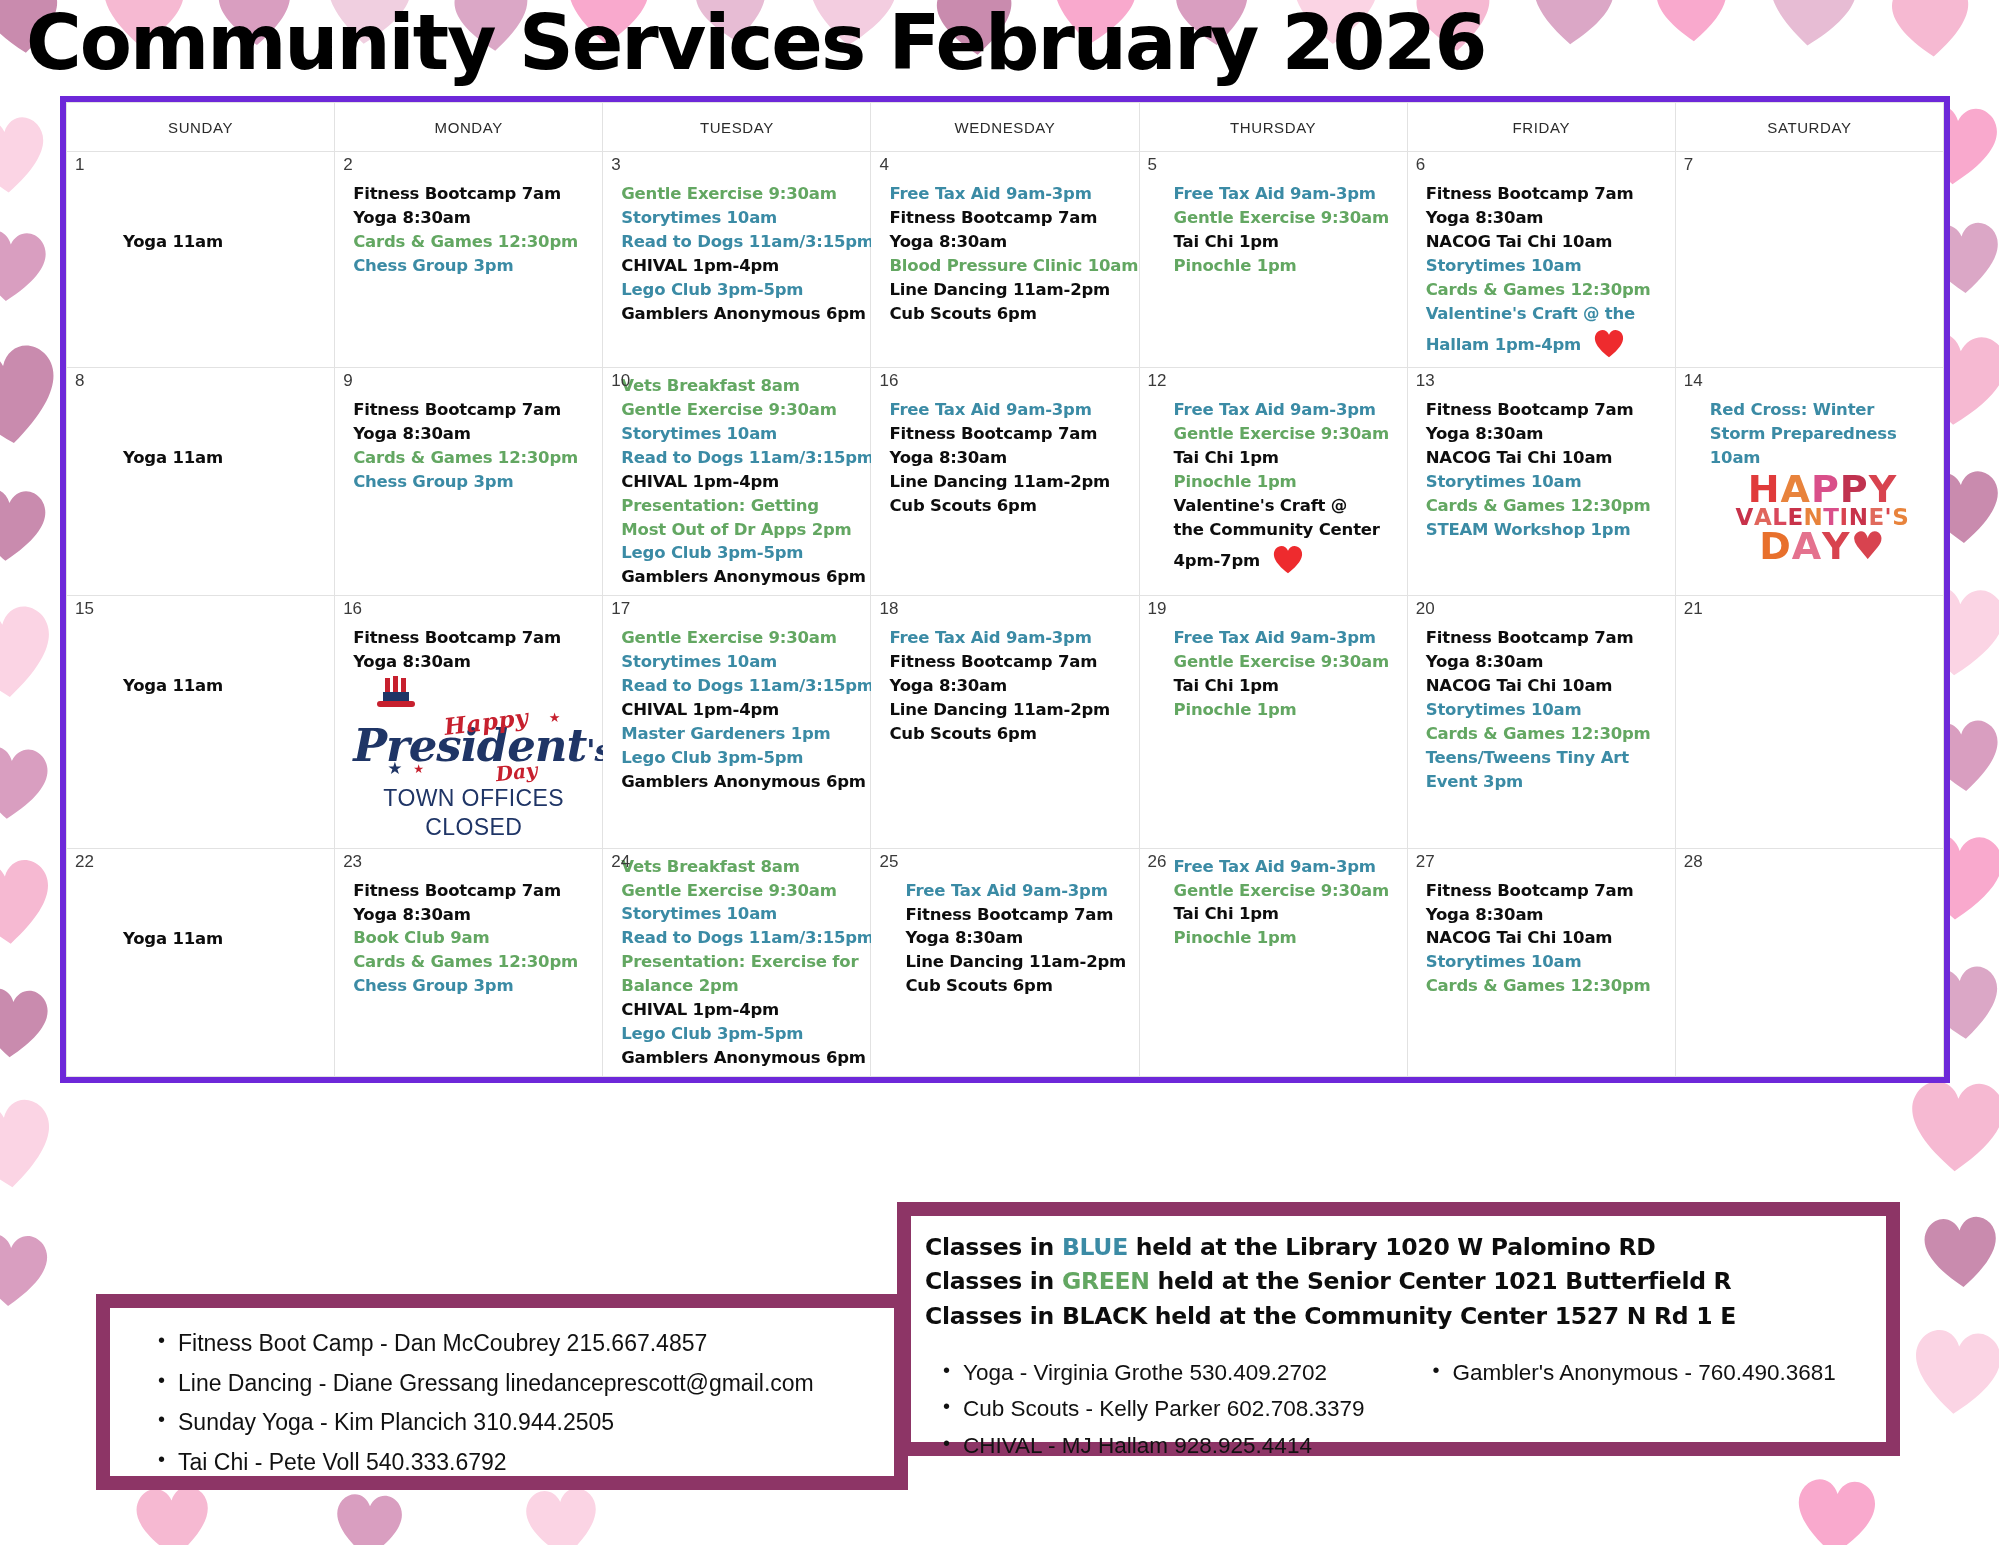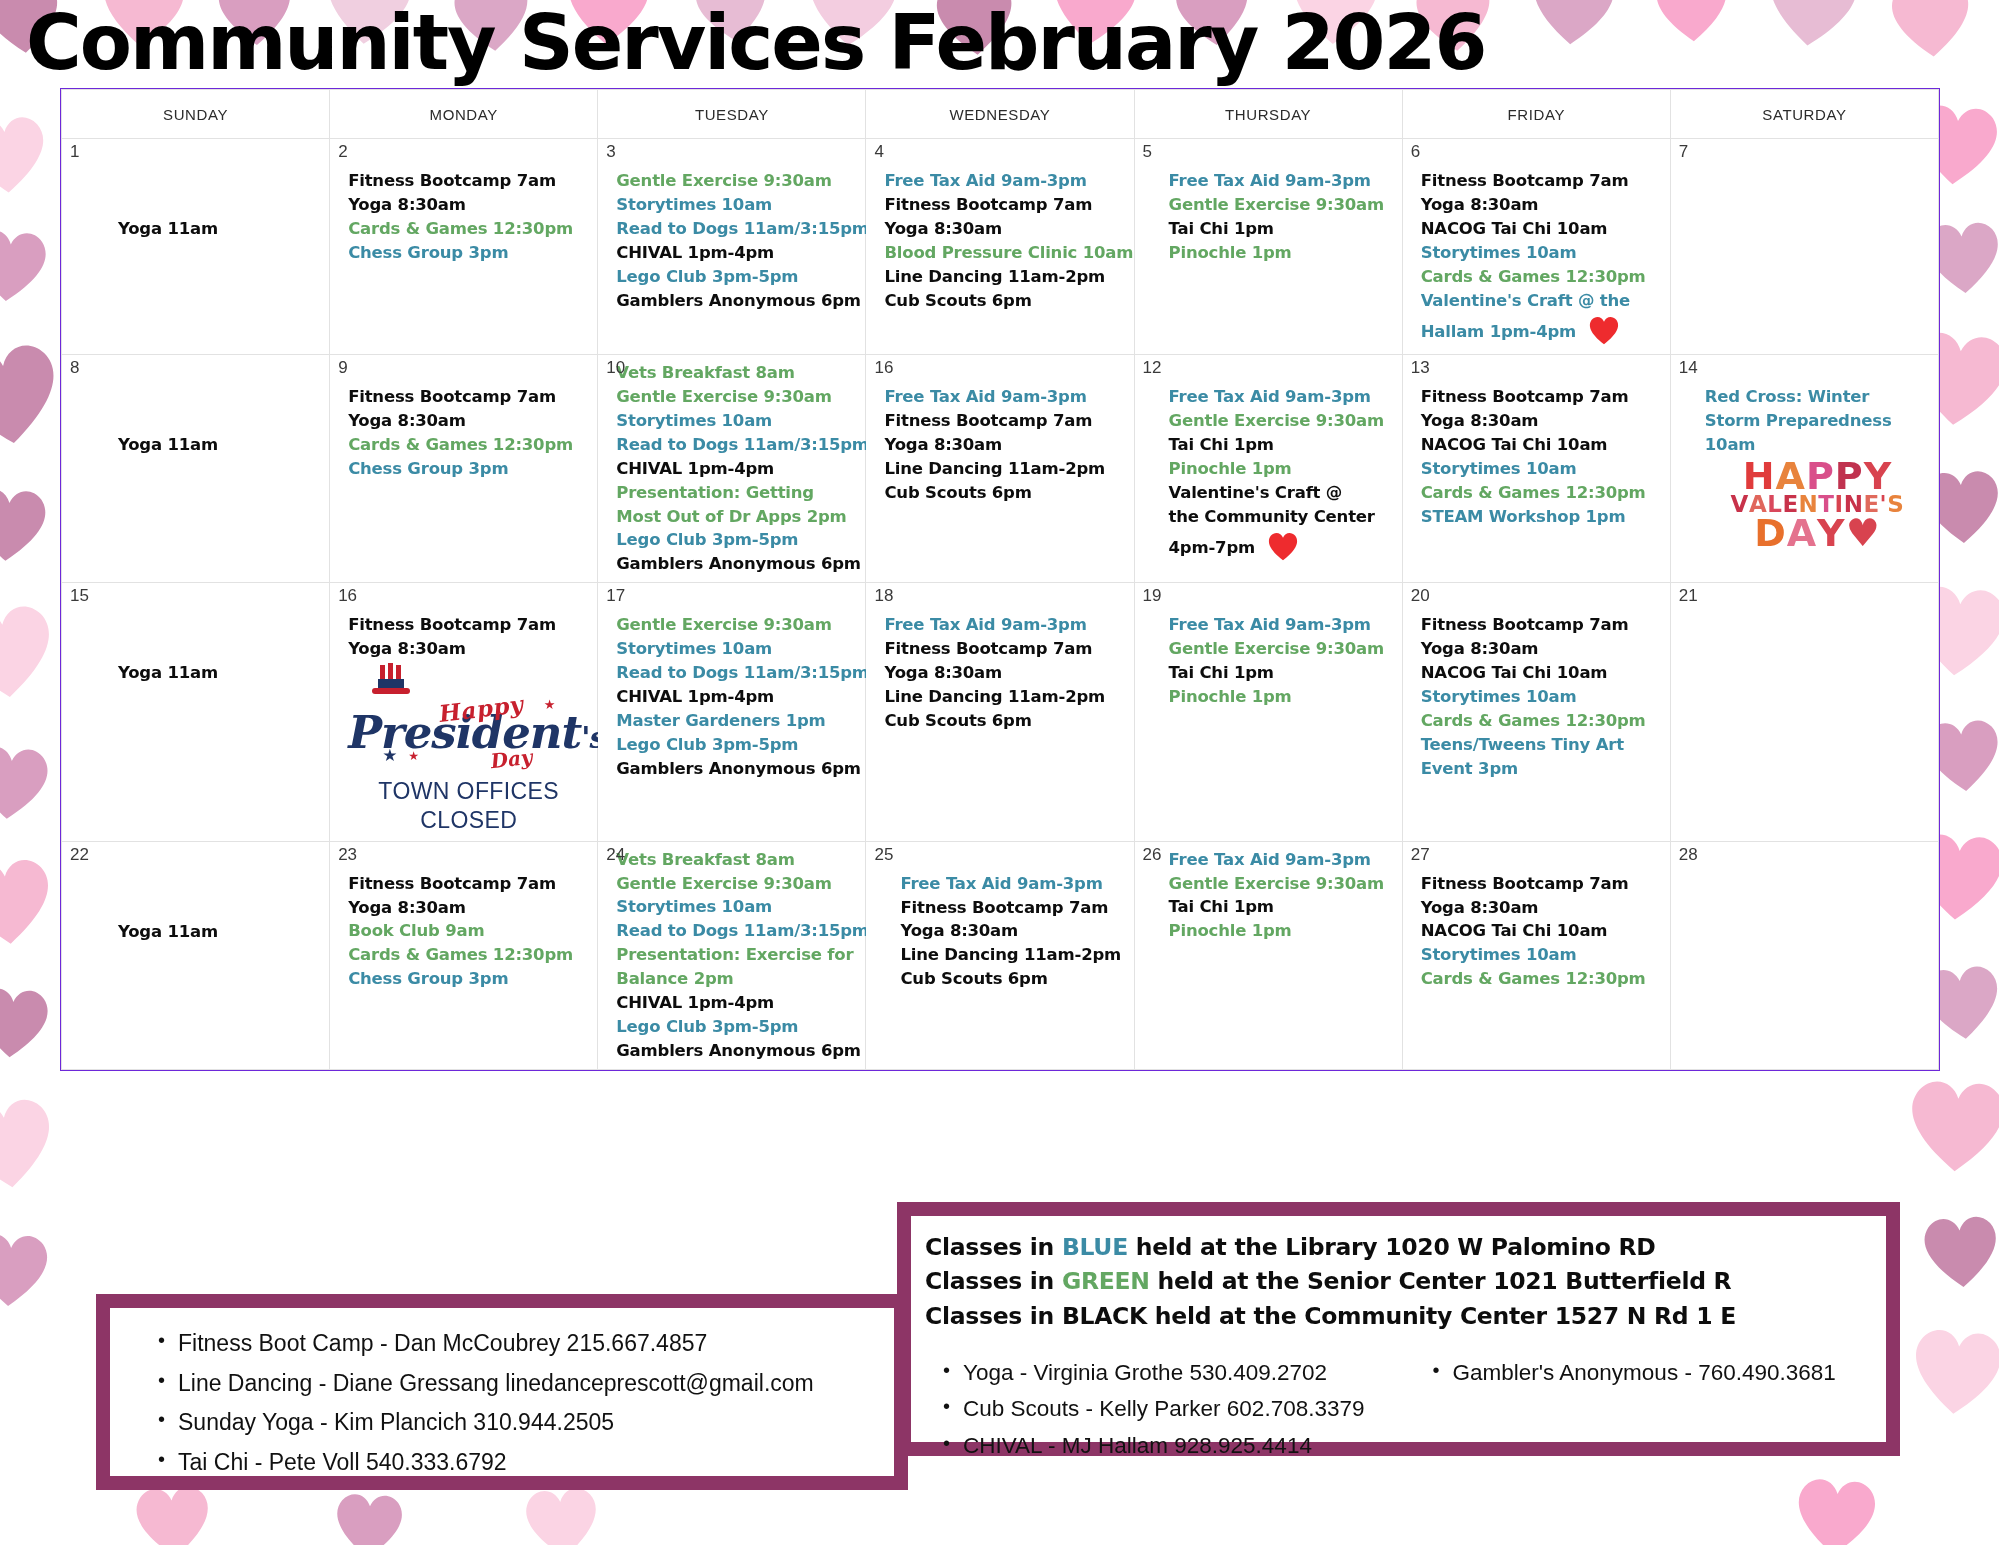--- a/index.html
+++ b/index.html
@@ -14,22 +14,22 @@
   
   #page-title{
     position:absolute;left:26px;top:4px;z-index:5;
     font-family:"DejaVu Sans","Liberation Sans",sans-serif;
     font-weight:bold;font-size:76px;letter-spacing:-2px;color:#000;
     white-space:nowrap;line-height:1.02;
   }
 
   
   #calendar{
-    position:absolute;left:60px;top:88px;width:1878px;z-index:4;
-    background:#86efac;border:1px solid #6d28d9;border-collapse:collapse;
+    position:absolute;left:60px;top:96px;width:1878px;z-index:4;
+    background:#86efac;border:6px solid #6d28d9;border-collapse:collapse;
   }
   table.cal{border-collapse:collapse;width:1878px;table-layout:fixed;background:#fff;}
   table.cal th{
     border:1px solid #e2e2e2;height:46px;font-weight:normal;
     font-size:15px;letter-spacing:.6px;color:#2b2b2b;
     font-family:"Liberation Sans",sans-serif;vertical-align:middle;
     background:#fff;
   }
   table.cal td{
     border:1px solid #e2e2e2;vertical-align:top;background:#fff;
@@ -70,21 +70,21 @@
     font-family:"DejaVu Serif","Liberation Serif",serif;font-style:italic;font-weight:bold;
     color:#1f3566;font-size:45px;letter-spacing:-1px;margin-top:-16px;display:block;
   }
   .pres .dayw{
     font-family:"DejaVu Serif","Liberation Serif",serif;font-style:italic;font-weight:bold;
     color:#c7202e;font-size:20px;display:block;margin-top:-12px;margin-left:86px;transform:rotate(-6deg);
   }
   .pres .star{color:#1f3566;font-size:17px;}
   .pres .closedline{
     font-family:"Liberation Sans",sans-serif;color:#1f3566;font-size:23px;
-    letter-spacing:.4px;margin-top:6px;line-height:1.25;font-weight:500;
+    letter-spacing:.4px;line-height:1.25;font-weight:500;
   }
 
   
   .infobox{
     position:absolute;z-index:9;background:#ffffff;
     border:14px solid #8d3566;box-sizing:border-box;
   }
   #legend-box{left:897px;top:1202px;width:1003px;height:254px;}
   #contact-box{left:96px;top:1294px;width:812px;height:196px;}
   .legend-lines{padding:14px 0 0 14px;}

